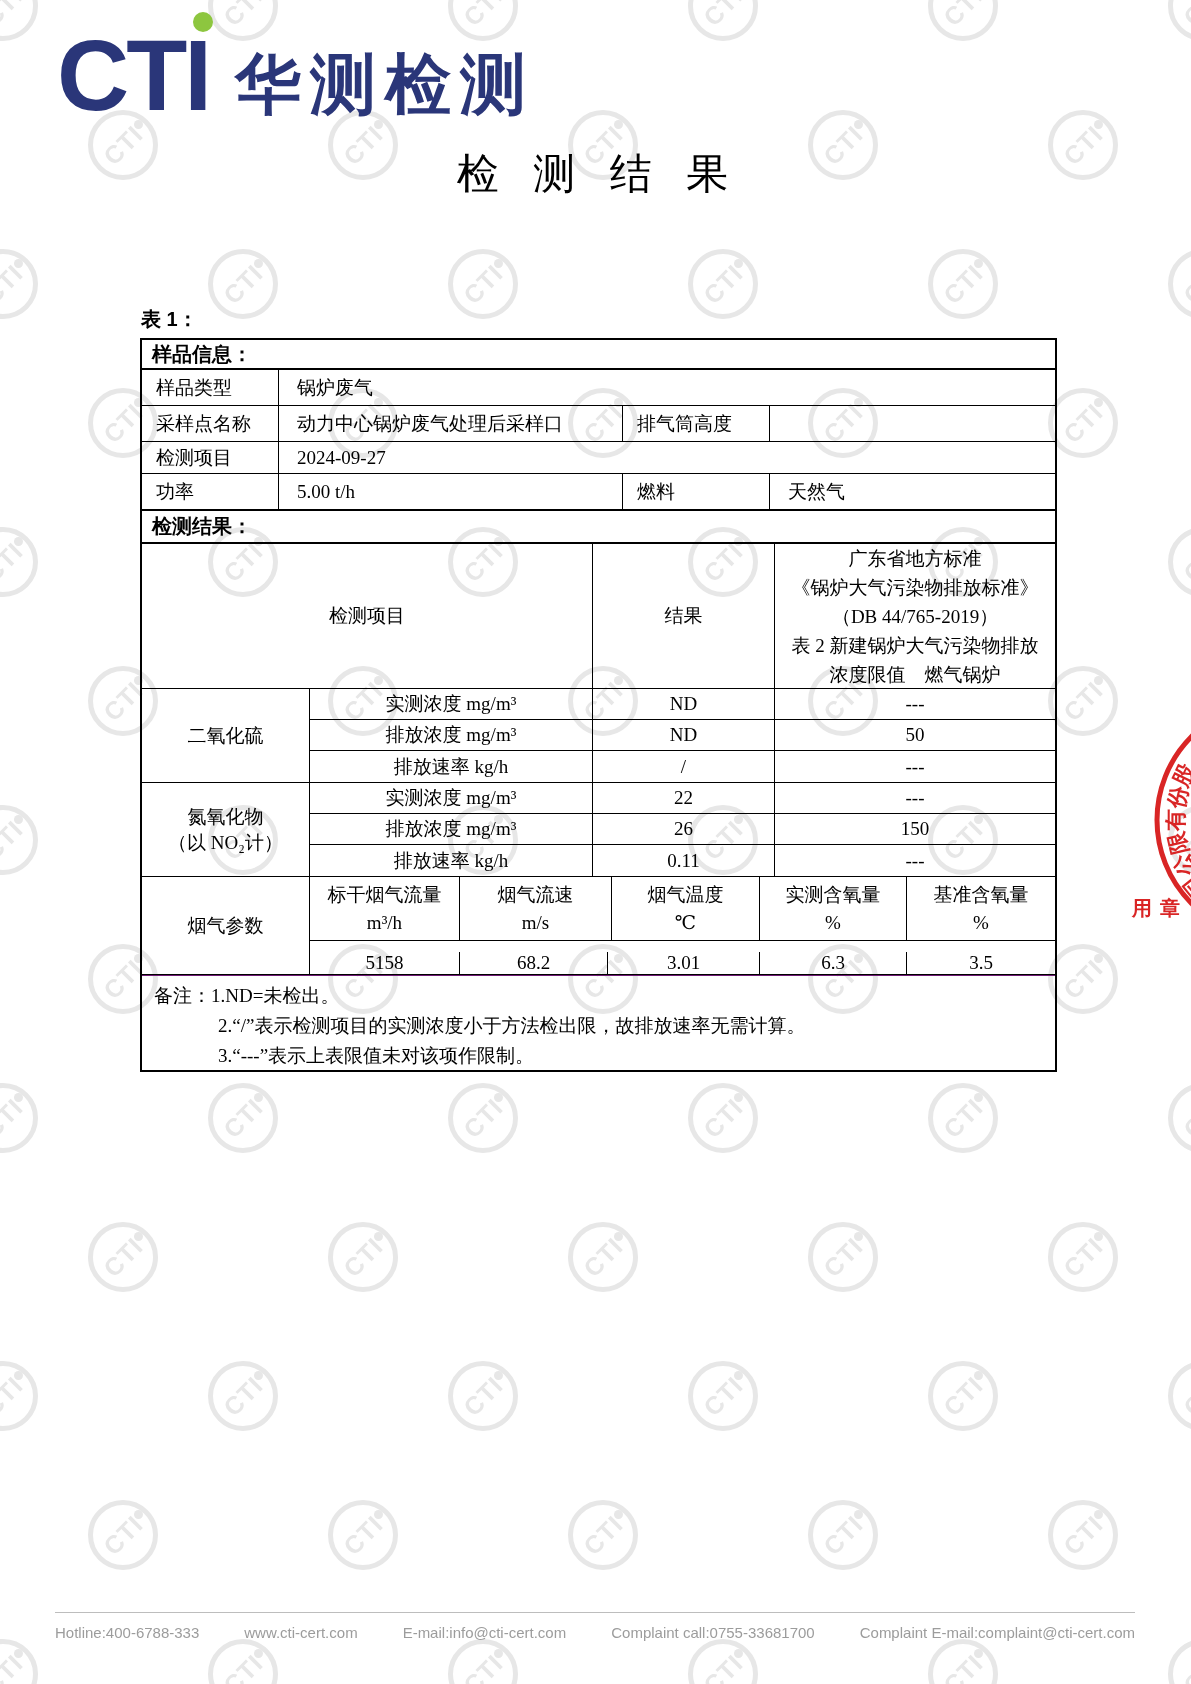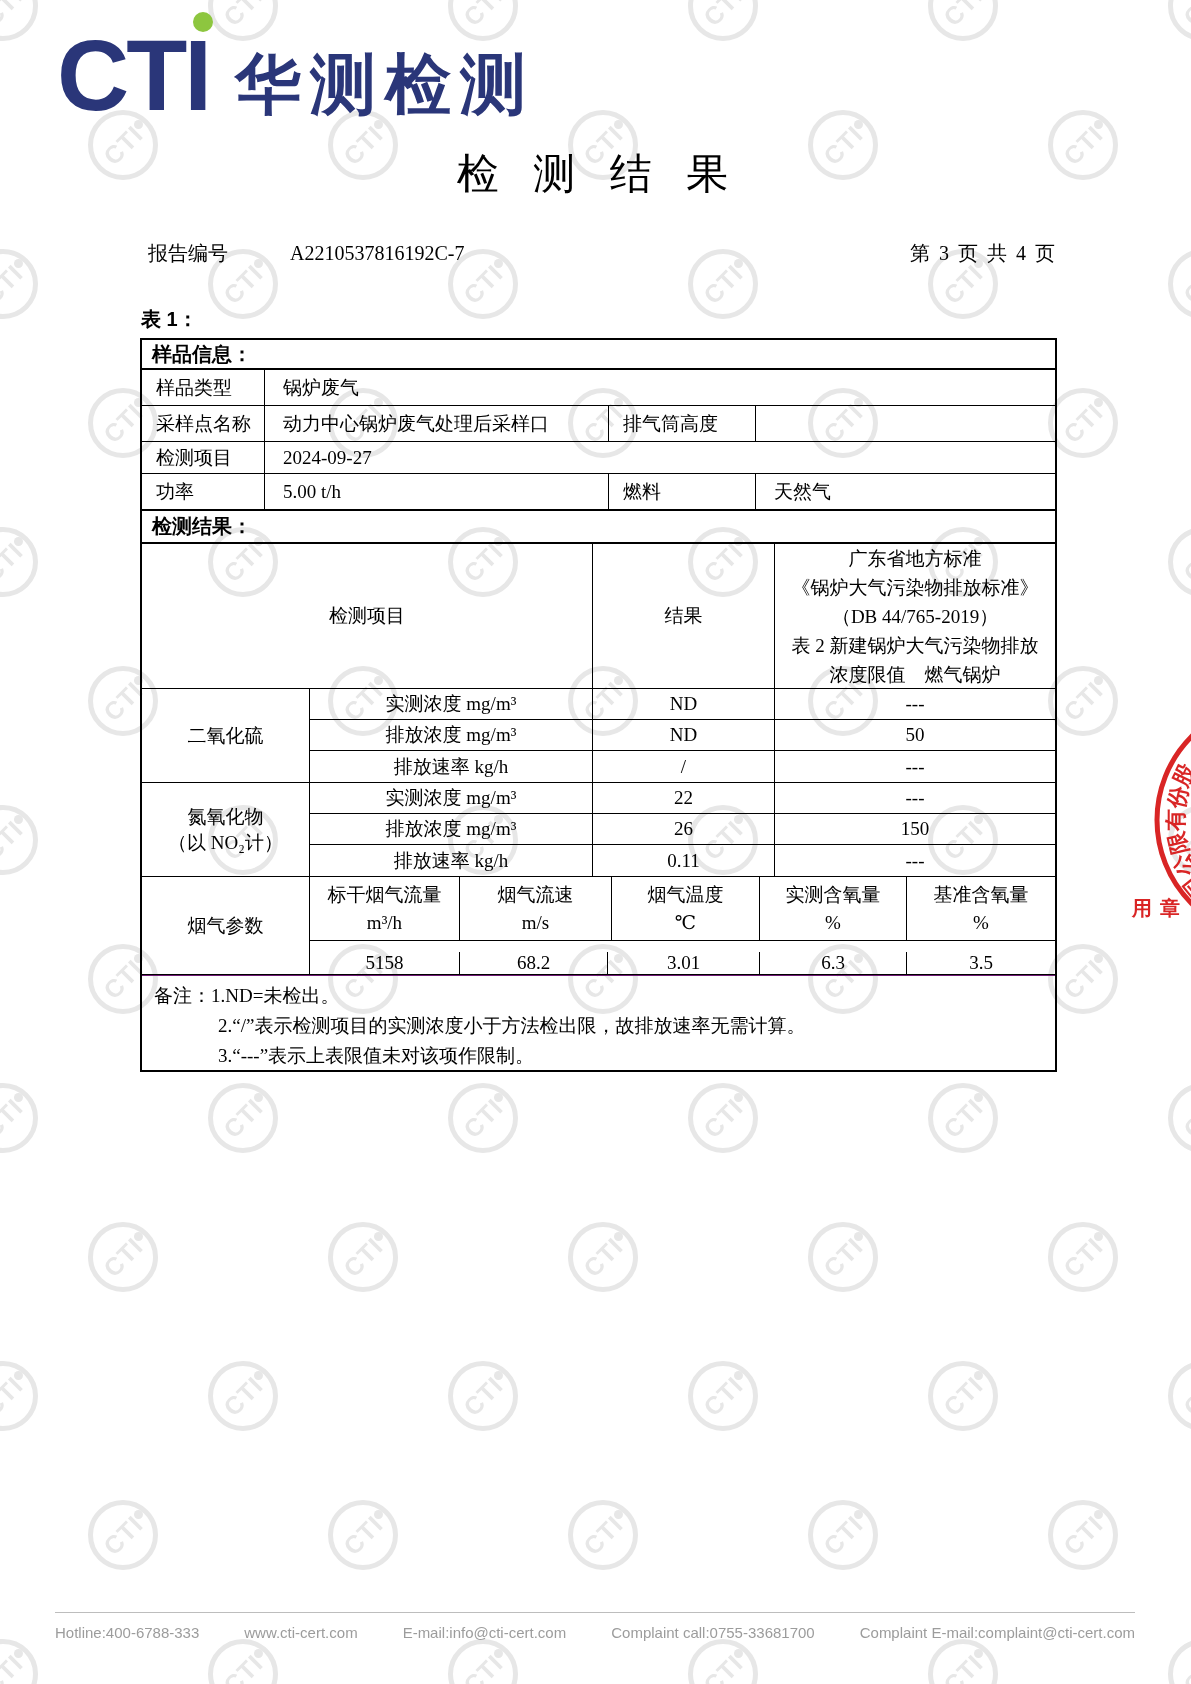--- a/index.html
+++ b/index.html
@@ -72,21 +72,21 @@
   .tr{display:flex;box-sizing:border-box;border-bottom:1px solid #000;}
   .tr.nb{border-bottom:0;}
   .cell{
     box-sizing:border-box;border-right:1px solid #000;
     display:flex;align-items:center;padding:0 6px;
   }
   .cell.lastc{border-right:0;}
   .cell.ctr{justify-content:center;text-align:center;padding:0 2px;}
   .cell.lbl{padding-left:14px;}
   .cell.val{padding-left:18px;}
-  .w137{width:123px;} .w344{width:344px;} .w147{width:147px;}
+  .w137{width:137px;} .w344{width:344px;} .w147{width:147px;}
   .w451{width:451px;} .w182{width:182px;} .w283{width:283px;}
   .fx{flex:1 1 0;}
   .h30{height:30px;} .h32{height:32px;} .h35{height:35px;} .h36{height:36px;}
   .h145{height:145px;} .h31{height:31px;} .h64{height:64px;} .h33{height:33px;align-items:flex-end;}
   .std{flex-direction:column;justify-content:center;line-height:29px;text-align:center;padding:0;}
   
   .grp{display:flex;box-sizing:border-box;border-bottom:1px solid #000;}
   .gl{
     width:168px;box-sizing:border-box;border-right:1px solid #000;
     display:flex;flex-direction:column;align-items:center;justify-content:center;
@@ -400,25 +400,20 @@
   <div class="logo">
     <div class="logo-cti">
       <span>CTI</span>
       <span class="dot"></span>
     </div>
     <div class="logo-cn">华测检测</div>
   </div>
 
   <div class="doc-title">检 测 结 果</div>
 
-  <div class="report-line">
-    <span>报告编号</span>
-    <span class="rep-no">A2210537816192C-7</span>
-    <span class="page-info">第 3 页 共 4 页</span>
-  </div>
 
   <div class="tbl-label">表 1：</div>
 
   <div class="tbl">
 
     <div class="sec-head h30">样品信息：</div>
 
     <div class="tr h36">
       <div class="cell lbl w137">样品类型</div>
       <div class="cell val fx lastc">锅炉废气</div>

